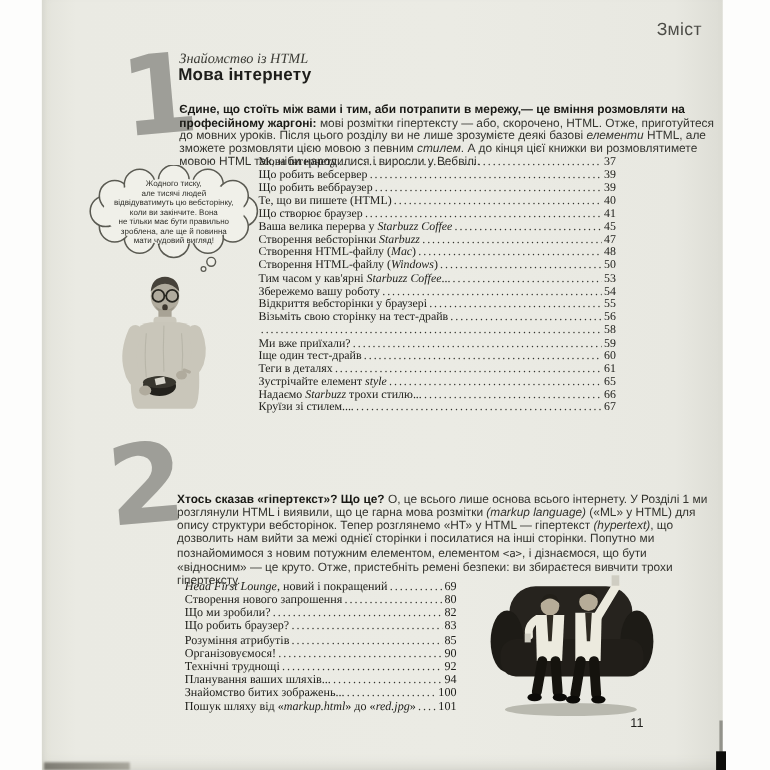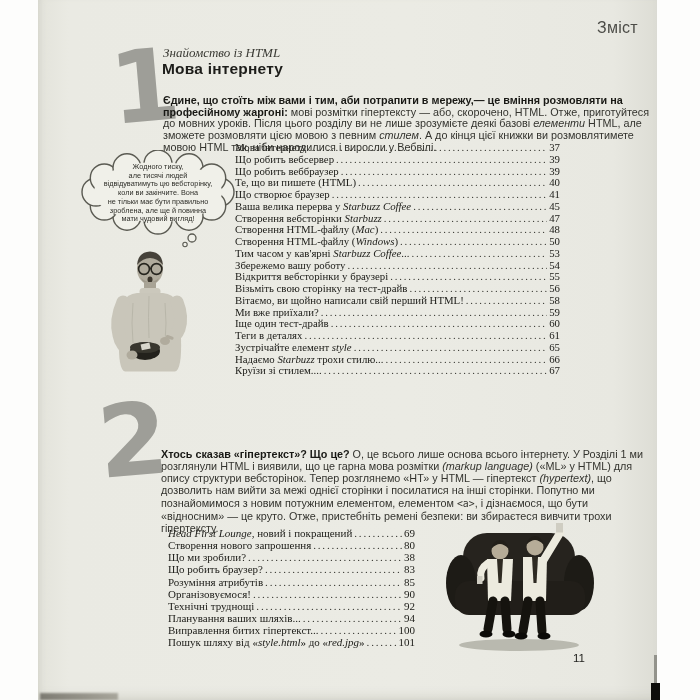--- a/index.html
+++ b/index.html
@@ -127,21 +127,20 @@
         <span class="t">Відкриття вебсторінки у браузері</span>
         <span class="lead">........................................................................................................................</span>
         <span class="pg">55</span>
       </div>
       <div class="toc-row">
         <span class="t">Візьміть свою сторінку на тест-драйв</span>
         <span class="lead">........................................................................................................................</span>
         <span class="pg">56</span>
       </div>
       <div class="toc-row">
-        <span class="t">Вітаємо, ви щойно написали свій перший HTML!</span>
         <span class="lead">........................................................................................................................</span>
         <span class="pg">58</span>
       </div>
       <div class="toc-row">
         <span class="t">Ми вже приїхали?</span>
         <span class="lead">........................................................................................................................</span>
         <span class="pg">59</span>
       </div>
       <div class="toc-row">
         <span class="t">Іще один тест-драйв</span>
@@ -230,21 +229,21 @@
         <span class="pg">69</span>
       </div>
       <div class="toc-row">
         <span class="t">Створення нового запрошення</span>
         <span class="lead">........................................................................................................................</span>
         <span class="pg">80</span>
       </div>
       <div class="toc-row">
         <span class="t">Що ми зробили?</span>
         <span class="lead">........................................................................................................................</span>
-        <span class="pg">38</span>
+        <span class="pg">82</span>
       </div>
       <div class="toc-row">
         <span class="t">Що робить браузер?</span>
         <span class="lead">........................................................................................................................</span>
         <span class="pg">83</span>
       </div>
       <div class="toc-row">
         <span class="t">Розуміння атрибутів</span>
         <span class="lead">........................................................................................................................</span>
         <span class="pg">85</span>
@@ -258,26 +257,26 @@
         <span class="t">Технічні труднощі</span>
         <span class="lead">........................................................................................................................</span>
         <span class="pg">92</span>
       </div>
       <div class="toc-row">
         <span class="t">Планування ваших шляхів...</span>
         <span class="lead">........................................................................................................................</span>
         <span class="pg">94</span>
       </div>
       <div class="toc-row">
-        <span class="t">Виправлення битих гіпертекст...</span>
+        <span class="t">Знайомство битих зображень...</span>
         <span class="lead">........................................................................................................................</span>
         <span class="pg">100</span>
       </div>
       <div class="toc-row">
-        <span class="t">Пошук шляху від «<i>style.html</i>» до «<i>red.jpg</i>»</span>
+        <span class="t">Пошук шляху від «<i>markup.html</i>» до «<i>red.jpg</i>»</span>
         <span class="lead">........................................................................................................................</span>
         <span class="pg">101</span>
       </div>
     </div>
 
   <svg class="photo" id="lounge-photo" viewBox="0 0 156 136">
     <ellipse cx="76" cy="124" rx="60" ry="6" fill="#b9b9af"></ellipse>
     <rect x="20" y="12" width="112" height="70" rx="24" fill="#26231e"></rect>
     <ellipse cx="18" cy="62" rx="15" ry="28" fill="#1d1b16"></ellipse>
     <ellipse cx="136" cy="62" rx="15" ry="28" fill="#1d1b16"></ellipse>

